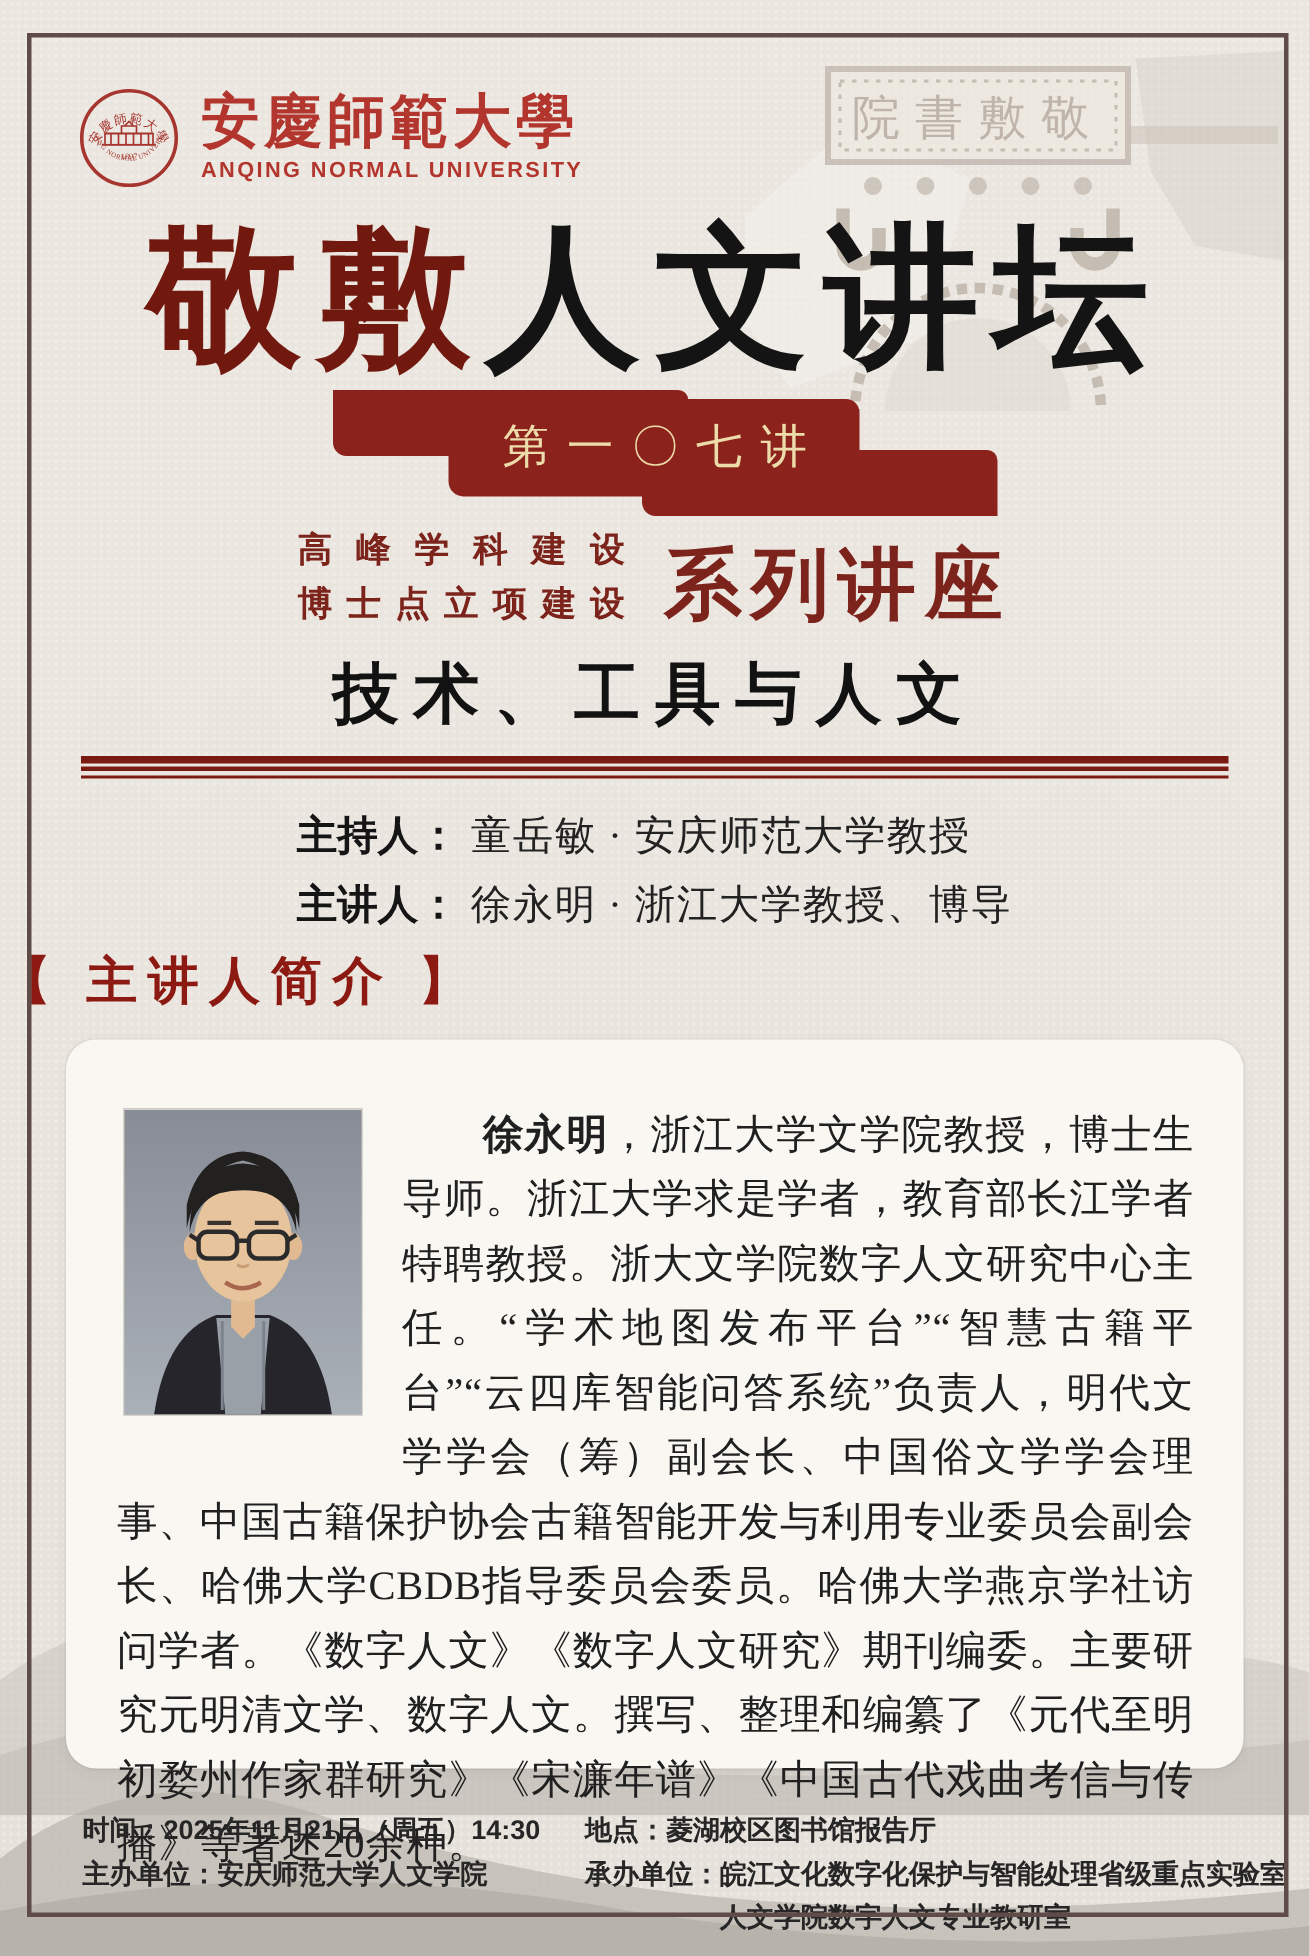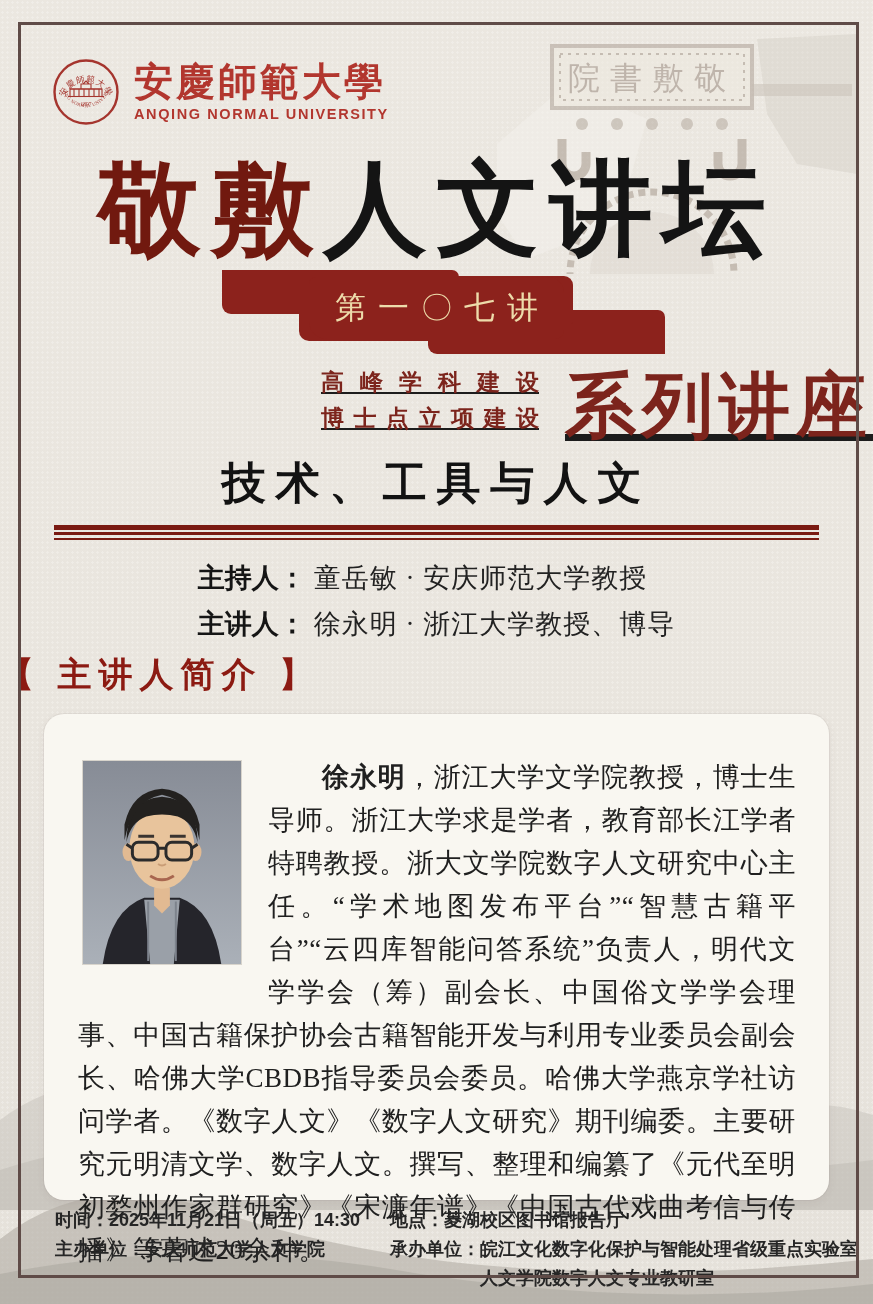--- a/index.html
+++ b/index.html
@@ -21,37 +21,37 @@
   .mid-hills{position:absolute;left:0;top:1000px;width:100%;height:210px;z-index:0;}
   .bottom-hills{position:absolute;left:0;bottom:0;width:100%;height:140px;z-index:1;}
   
   .header{position:relative;z-index:3;display:flex;align-items:center;gap:14px;
     margin:58px 0 0 52px;}
   .logo-svg{width:68px;height:68px;flex:0 0 auto;}
   .uni-zh{font-size:39px;font-weight:700;color:#b2362e;letter-spacing:3px;line-height:1.05;}
   .uni-en{font-family:"Liberation Sans","DejaVu Sans",sans-serif;
     font-size:14.5px;font-weight:700;color:#b2362e;letter-spacing:1.6px;margin-top:4px;}
   
-  .main-title{position:relative;z-index:3;text-align:center;margin-top:26px;
+  .main-title{position:relative;z-index:3;text-align:center;margin-top:16px;
     font-size:103px;font-weight:700;letter-spacing:10px;line-height:1.12;white-space:nowrap;}
   .main-title .t-red{color:#71190f;}
   .main-title .t-black{color:#141414;}
   
   .badge-wrap{position:relative;z-index:3;display:flex;justify-content:center;margin-top:10px;text-align:right;}
   .badge{position:relative;background:#8c221c;color:#eddcab;
     font-size:31px;letter-spacing:12px;padding:10px 14px 10px 26px;
     border-radius:7px 16px 9px 18px;
     box-shadow:16px -8px 0 -7px #8c221c, -18px 10px 0 -8px #8c221c,
       110px 24px 0 -9px #8c221c, -96px -16px 0 -9px #8c221c;}
   
-  .series{position:relative;z-index:3;display:flex;justify-content:flex-end;
-    align-items:center;gap:26px;margin-top:20px;text-decoration:underline;}
+  .series{position:relative;z-index:3;display:flex;justify-content:center;
+    align-items:center;gap:26px;margin-top:20px;}
   .series-left{width:218px;color:#7c241c;font-weight:700;font-size:23px;line-height:1.55;}
   .series-left div{text-align:justify;text-align-last:justify;}
-  .series-big{font-size:71px;font-weight:700;color:#7c241c;letter-spacing:6px;line-height:1;margin-top:12px;}
+  .series-big{font-size:52px;font-weight:700;color:#7c241c;letter-spacing:6px;line-height:1;margin-top:12px;}
   
   .topic{position:relative;z-index:3;text-align:center;margin-top:12px;
     font-size:44px;font-weight:700;letter-spacing:.22em;color:#121212;white-space:nowrap;}
   
   .divider{position:relative;z-index:3;margin:12px 54px 0;}
   .divider .l1{height:5px;background:#7a1a12;}
   .divider .l2{height:3px;background:#7a1a12;margin-top:2px;}
   .divider .l3{height:2px;background:#7a1a12;margin-top:3px;}
   
   .speakers{position:relative;z-index:3;width:fit-content;margin:20px auto 0;}

